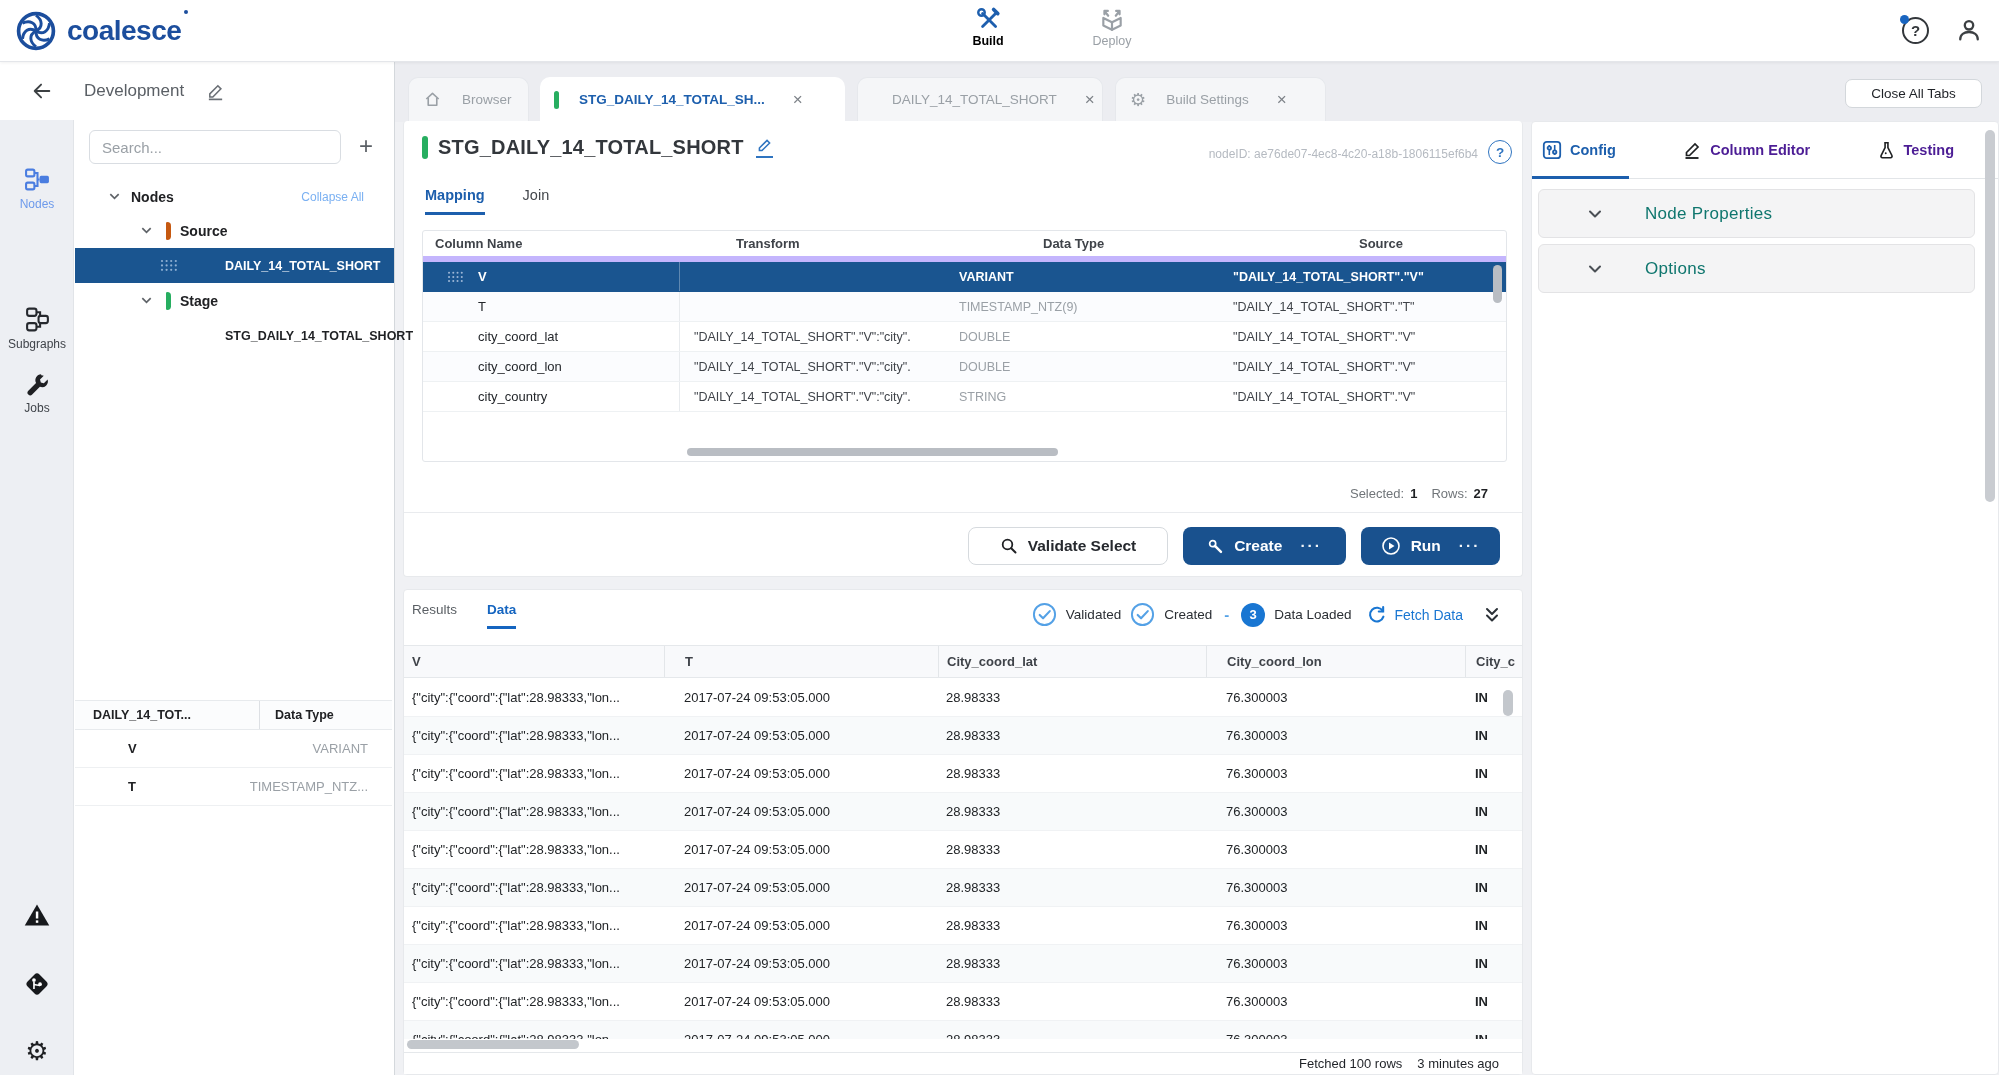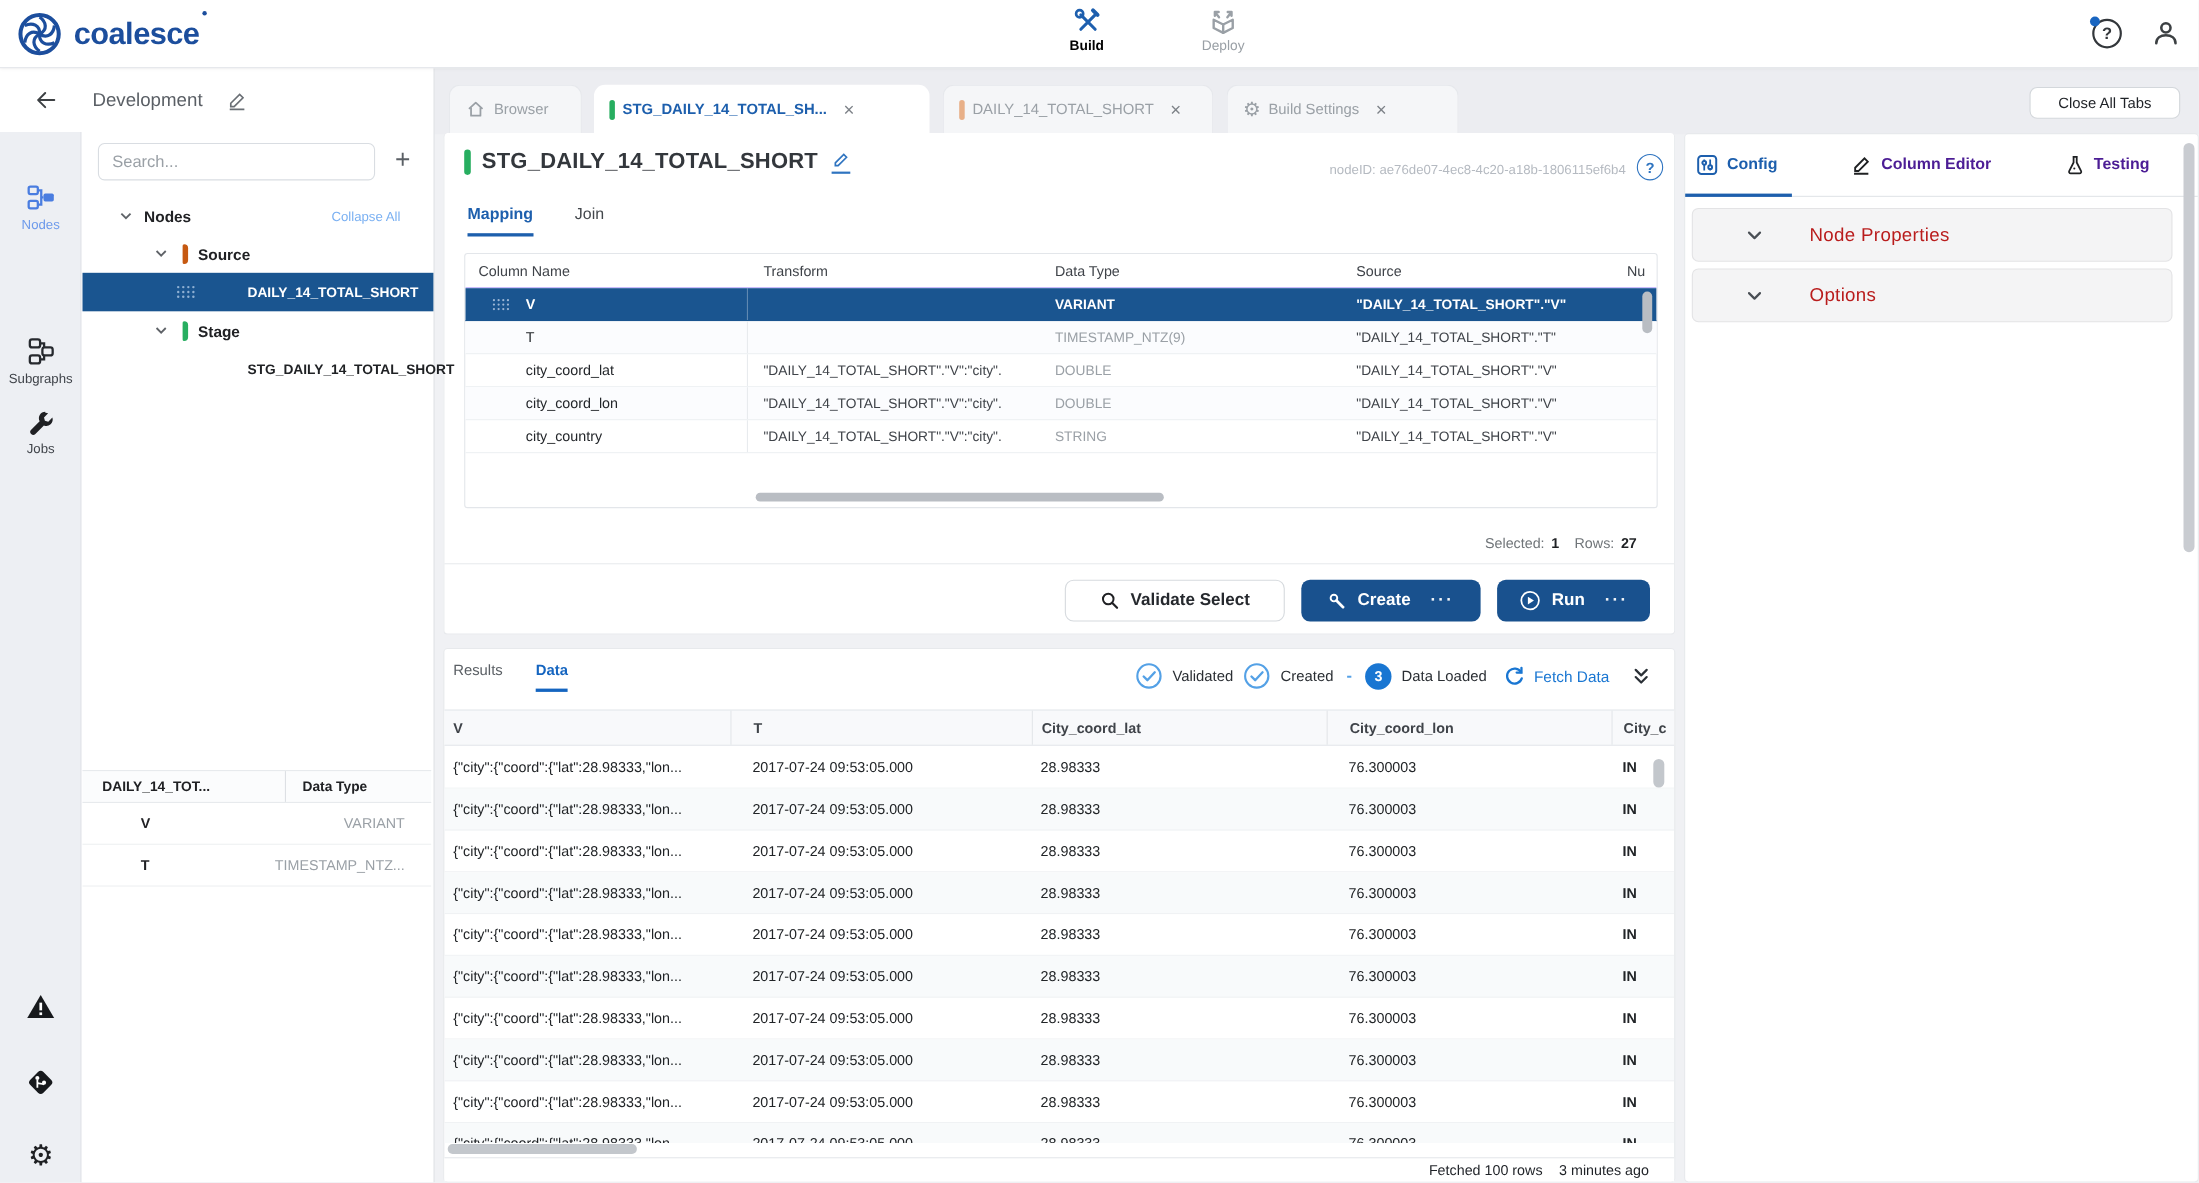--- a/index.html
+++ b/index.html
@@ -15,21 +15,21 @@
   .topnav-item { position:absolute; top:6px; width:56px; display:flex; flex-direction:column; align-items:center; gap:2px; cursor:pointer; }
   .topnav-item .lbl { font-size:12.5px; }
   .nav-build { left:960px; } .nav-build .lbl { color:#000000; font-weight:600; }
   .nav-deploy { left:1084px; } .nav-deploy .lbl { color:#9aa0a6; }
   .hdr-right { position:absolute; right:16px; top:16px; display:flex; align-items:center; gap:26px; }
   .help-badge { position:relative; width:27px; height:27px; border:2.2px solid #33373b; border-radius:50%; display:flex; align-items:center; justify-content:center; font-size:15px; font-weight:bold; color:#33373b; }
   .help-dot { position:absolute; left:-4px; top:-4px; width:9px; height:9px; border-radius:50%; background:#1965c0; }
 
   
   .tabstrip { position:absolute; left:395px; top:62px; width:1604px; height:60px; background:#ecedf1; }
-  .tab { position:absolute; top:77px; height:45px; border-radius:10px 10px 0 0; display:flex; align-items:center; padding:0 14px; gap:7px; cursor:pointer; }
+  .tab { position:absolute; top:77px; height:45px; border-radius:10px 10px 0 0; display:flex; align-items:center; padding:0 14px; gap:20px; cursor:pointer; }
   .tab.inactive { background:#f5f6f8; border:1px solid #e6e8ec; border-bottom:none; height:44px; }
   .tab.active { background:#fff; z-index:21; }
   .tab .tlabel { font-size:13.5px; color:#9aa0a6; white-space:nowrap; }
   .tab.active .tlabel { color:#1d5fad; font-weight:bold; }
   .tab .closex { font-size:17px; color:#7d8288; margin-left:8px; line-height:1; cursor:pointer; }
   .nodebar { width:5px; height:18px; border-radius:3px; }
   .closeall { position:absolute; left:1845px; top:79px; width:137px; height:29px; background:#fff; border:1px solid #d3d7db; border-radius:7px; font-size:13.5px; font-weight:500; color:#1f2227; cursor:pointer; font-family:inherit; }
 
   
   .sidebar { position:absolute; left:0; top:62px; width:395px; height:1013px; background:#fff; border-right:1px solid #d4d8dc; z-index:25; }
@@ -76,21 +76,21 @@
   .title-bar { width:6px; height:23px; border-radius:3px; background:#27ae60; }
   .node-title { margin-left:10px; font-size:20px; font-weight:600; color:#33373c; letter-spacing:.2px; }
   .title-edit { margin-left:12px; padding-bottom:2px; border-bottom:2px solid #2f74c0; cursor:pointer; }
   .nodeid { position:absolute; right:44px; top:26px; font-size:12px; color:#b5bac1; }
   .nodehelp { position:absolute; right:10px; top:19px; width:24px; height:24px; border:1.8px solid #2f74c0; border-radius:50%; color:#2f74c0; font-size:13.5px; font-weight:bold; display:flex; align-items:center; justify-content:center; cursor:pointer; }
   .mtabs { position:absolute; left:21px; top:66px; display:flex; gap:38px; }
   .mtab { font-size:14.5px; color:#43474c; padding-bottom:9px; cursor:pointer; }
   .mtab.active { color:#1d5fad; font-weight:bold; border-bottom:3px solid #1d5fad; }
   .mtable { position:absolute; left:18px; top:109px; width:1085px; height:232px; border:1px solid #e3e6ea; border-radius:3px; background:#fff; overflow:hidden; }
   .mhead, .mrow { display:grid; grid-template-columns:257px 261px 264px 268px 1fr; }
-  .mhead { height:31px; border-bottom:1px solid #c4b5fd; align-items:center; font-size:13px; font-weight:400; color:#3f4349; }
+  .mhead { height:31px; border-bottom:6px solid #c4b5fd; align-items:center; font-size:13px; font-weight:700; color:#3f4349;gap:42px; }
   .mh1 { padding-left:12px; } .mh2 { padding-left:14px; } .mh3 { padding-left:18px; } .mh4 { padding-left:28px; } .mh5 { padding-left:6px; }
   .mrow { height:30px; align-items:center; border-bottom:1px solid #eef1f3; cursor:pointer; }
   .mrow:nth-child(even) { background:#fbfcfe; }
   .mc { overflow:hidden; white-space:nowrap; height:100%; display:flex; align-items:center; }
   .mc-name { padding-left:24px; border-right:1px solid #e8ebee; }
   .mc-name .dots { visibility:hidden; color:#9db7d6; margin-right:14px; }
   .mc-name .txt { font-size:13px; color:#23262a; }
   .mc-transform { padding-left:14px; font-size:12.5px; color:#3f4349; }
   .mc-type { padding-left:18px; font-size:12.5px; color:#9aa0a6; }
   .mc-source { padding-left:28px; font-size:12.5px; color:#3f4349; }
@@ -134,21 +134,21 @@
   .dfooter { position:absolute; left:0; right:0; top:462px; bottom:0; border-top:1px solid #e5e8eb; background:#fff; display:flex; align-items:center; justify-content:flex-end; gap:15px; padding-right:23px; font-size:13px; color:#1f2227; }
 
   
   .ctabs { position:relative; height:57px; border-bottom:1px solid #e2e5e8; display:flex; align-items:center; justify-content:space-between; padding:0 44px 0 10px; }
   .ctab { display:flex; align-items:center; gap:8px; font-size:14.5px; font-weight:600; color:#4c1d95; cursor:pointer; }
   .ctab.active { color:#1d5fad; font-weight:bold; }
   .ctab-underline { position:absolute; left:0; bottom:-1px; width:97px; height:3px; background:#1d5fad; }
   .accordion { position:absolute; left:6px; width:437px; height:49px; background:#f4f4f5; border:1px solid #e3e3e5; border-radius:6px; display:flex; align-items:center; cursor:pointer; }
   .acc1 { top:67px; } .acc2 { top:122px; }
   .acc-chev { margin-left:48px; }
-  .acc-label { margin-left:42px; font-size:17px; color:#b91c1c; letter-spacing:.3px; }
+  .acc-label { margin-left:42px; font-size:17px; color:#0f766e; letter-spacing:.3px; }
   .cscroll { position:absolute; right:3px; top:8px; width:10px; height:372px; background:#c9ccd1; border-radius:5px; cursor:pointer; }
   .gearglyph { font-family:"DejaVu Sans",sans-serif; }
 </style>
 </head>
 <body>
 
 <div class="app">
 
   <div class="tabstrip"></div>
 

